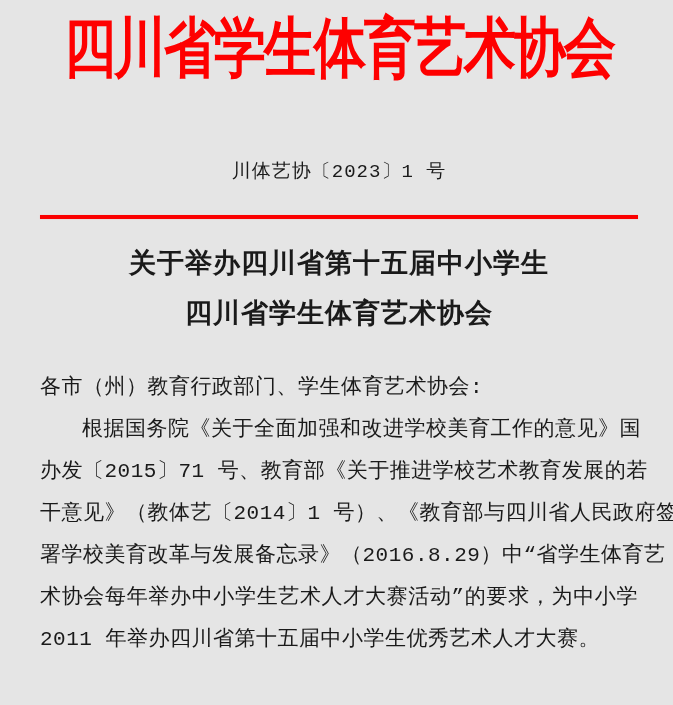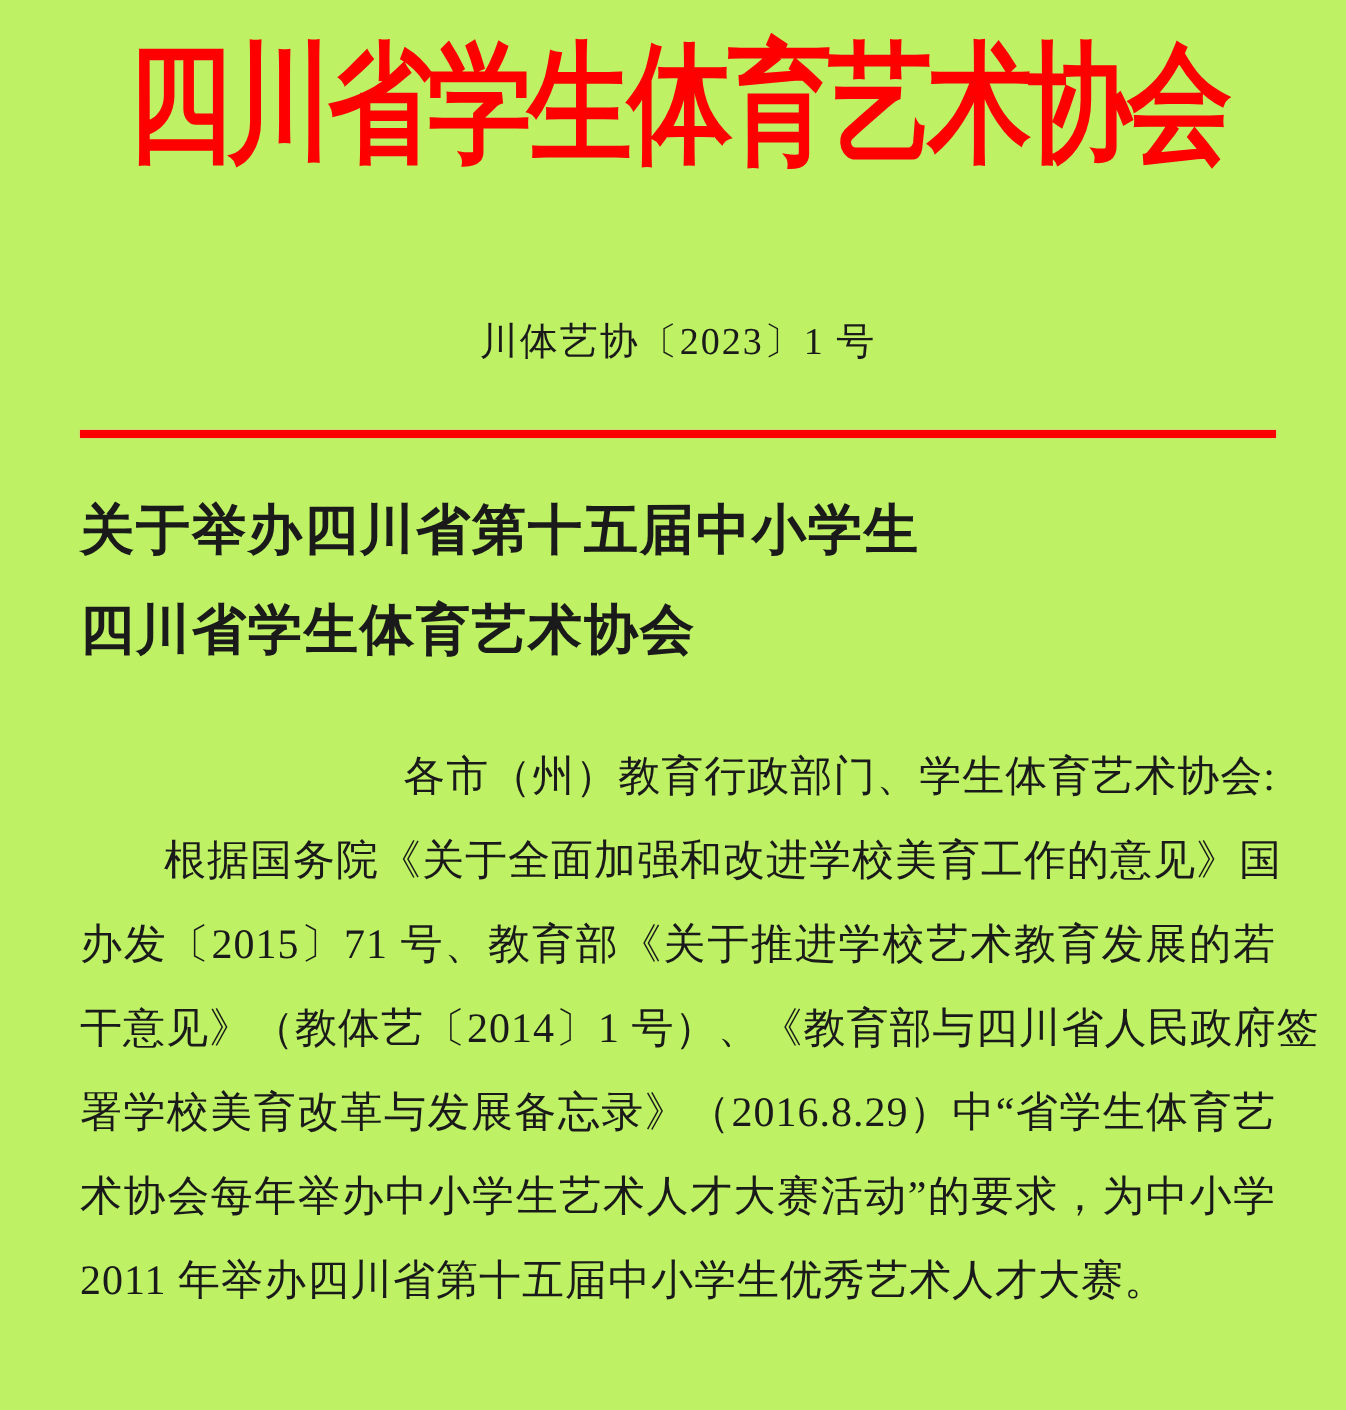--- a/index.html
+++ b/index.html
@@ -1,23 +1,23 @@
 <!DOCTYPE html>
 <html><head>
 <meta charset="utf-8">
 <style>
   * { margin: 0; padding: 0; box-sizing: border-box; }
   html, body { background: #ffffff; }
   .page {
     position: relative;
     width: 673px;
     height: 705px;
-    background: #bef264;
+    background: #e5e5e5;
     color: #1a1a1a;
-    font-family: Liberation Serif, serif;
+    font-family: Liberation Mono, monospace;
     padding: 0 35px 0 40px;
     overflow: hidden;
   }
   .org-title {
     margin-top: 16px;
     font-size: 52px;
     font-weight: bold;
     letter-spacing: -2px;
     line-height: 78px;
     color: #fe0000;
@@ -35,33 +35,33 @@
   }
   .red-rule {
     margin-top: 29px;
     height: 4px;
     width: 100%;
     background: #fb0000;
     box-shadow: 0 0 1px #ff9a9a;
   }
   .doc-title {
     margin-top: 21px;
-    text-align: left;
+    text-align: center;
     font-weight: bold;
     font-size: 27px;
     line-height: 50px;
     letter-spacing: 1px;
   }
   .body-block {
     margin-top: 27px;
     font-size: 21px;
     line-height: 42px;
   }
   .salutation {
-    text-align: right;
+    text-align: left;
     letter-spacing: 0.5px;
   }
   .bline {
     text-align: justify;
     text-align-last: justify;
     letter-spacing: 0.5px;
     white-space: nowrap;
   }
   .bline.indent { text-indent: 42px; }
   .bline.last {

